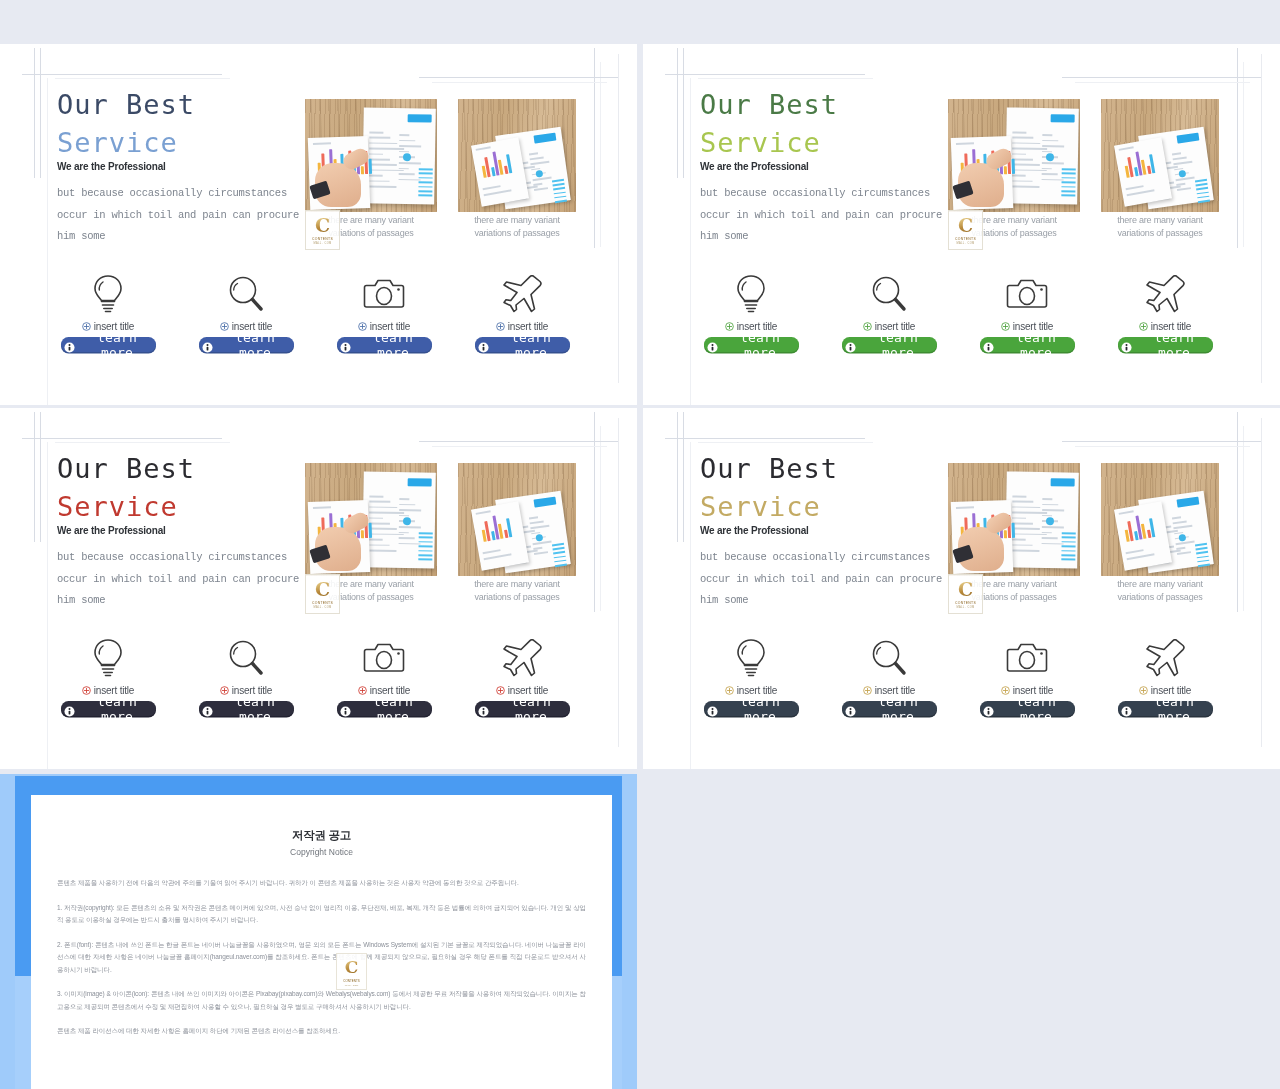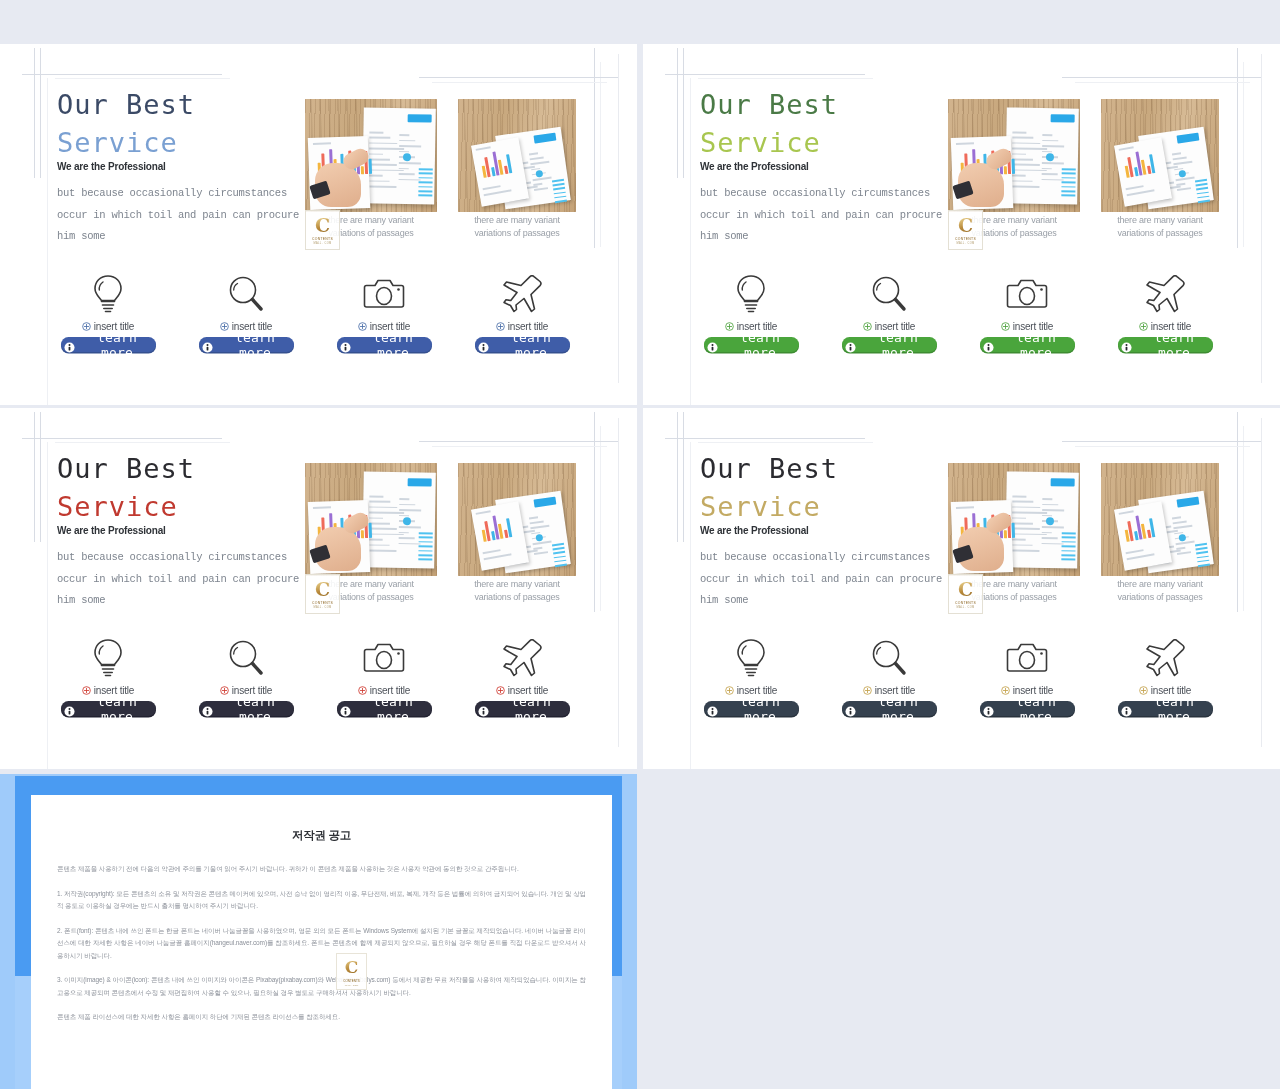--- a/index.html
+++ b/index.html
@@ -1176,20 +1176,21 @@
 
   <div class="gutter-v"></div>
   <div class="gutter-h"></div>
   <div class="gutter-h2"></div>
 
   <div class="cpy-outer">
     <div class="cpy-band"></div>
     <div class="cpy-band2"></div>
     <div class="cpy-page">
       <div class="cpy-title">저작권 공고</div>
+      <div class="cpy-sub">Copyright Notice</div>
       <div class="cpy-body">
         <div class="cpy-p">콘텐츠 제품을 사용하기 전에 다음의 약관에 주의를 기울여 읽어 주시기 바랍니다. 귀하가 이 콘텐츠 제품을 사용하는 것은 사용자 약관에 동의한 것으로 간주됩니다.</div>
         <div class="cpy-p">1. 저작권(copyright): 모든 콘텐츠의 소유 및 저작권은 콘텐츠 메이커에 있으며, 사전 승낙 없이 영리적 이용, 무단전재, 배포, 복제, 개작 등은 법률에 의하여 금지되어 있습니다. 개인 및 상업적 용도로 이용하실 경우에는 반드시 출처를 명시하여 주시기 바랍니다.</div>
         <div class="cpy-p">2. 폰트(font): 콘텐츠 내에 쓰인 폰트는 한글 폰트는 네이버 나눔글꼴을 사용하였으며, 영문 외의 모든 폰트는 Windows System에 설치된 기본 글꼴로 제작되었습니다. 네이버 나눔글꼴 라이선스에 대한 자세한 사항은 네이버 나눔글꼴 홈페이지(hangeul.naver.com)를 참조하세요. 폰트는 콘텐츠에 함께 제공되지 않으므로, 필요하실 경우 해당 폰트를 직접 다운로드 받으셔서 사용하시기 바랍니다.</div>
         <div class="cpy-p">3. 이미지(image) &amp; 아이콘(icon): 콘텐츠 내에 쓰인 이미지와 아이콘은 Pixabay(pixabay.com)와 Webalys(webalys.com) 등에서 제공한 무료 저작물을 사용하여 제작되었습니다. 이미지는 참고용으로 제공되며 콘텐츠에서 수정 및 재편집하여 사용할 수 있으나, 필요하실 경우 별도로 구매하셔서 사용하시기 바랍니다.</div>
         <div class="cpy-p">콘텐츠 제품 라이선스에 대한 자세한 사항은 홈페이지 하단에 기재된 콘텐츠 라이선스를 참조하세요.</div>
       </div>
       <div class="cpy-wm">
         <div class="wm-c">C</div>
         <div class="wm-t1">CONTENTS</div>

